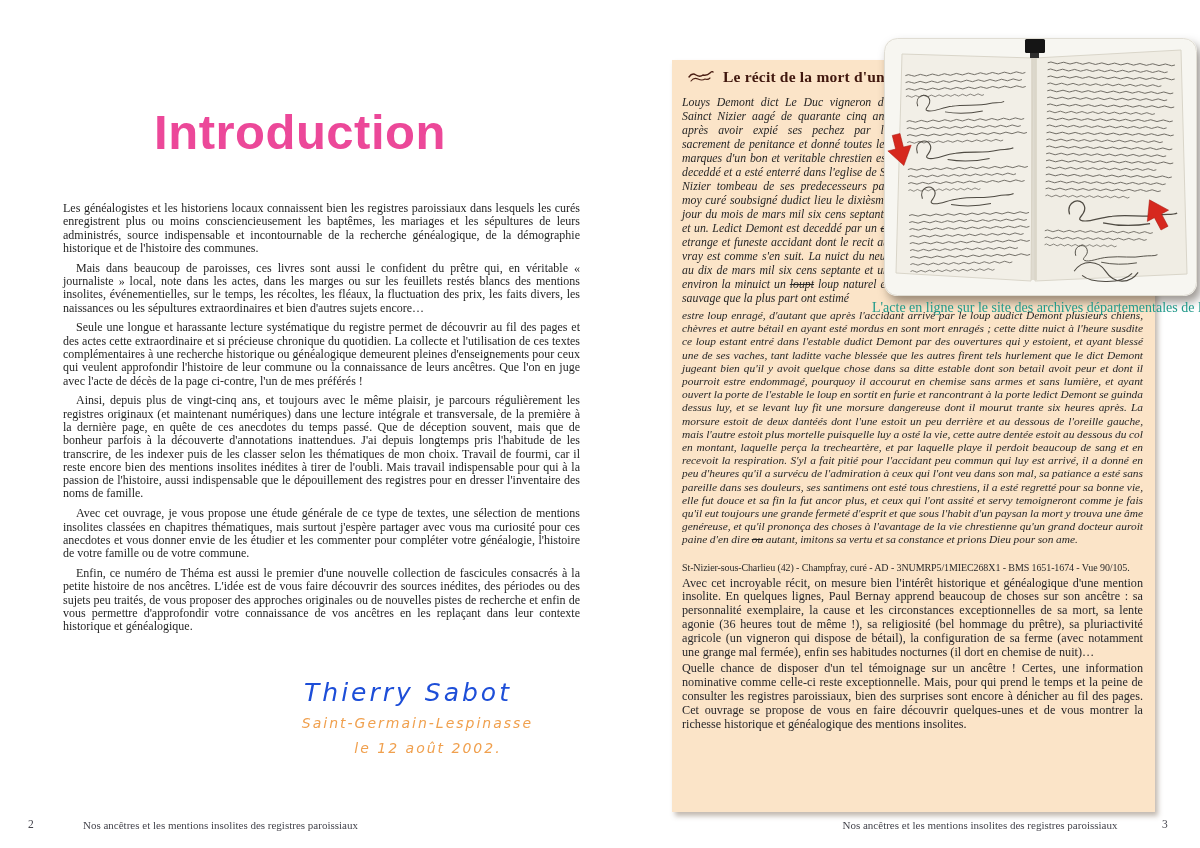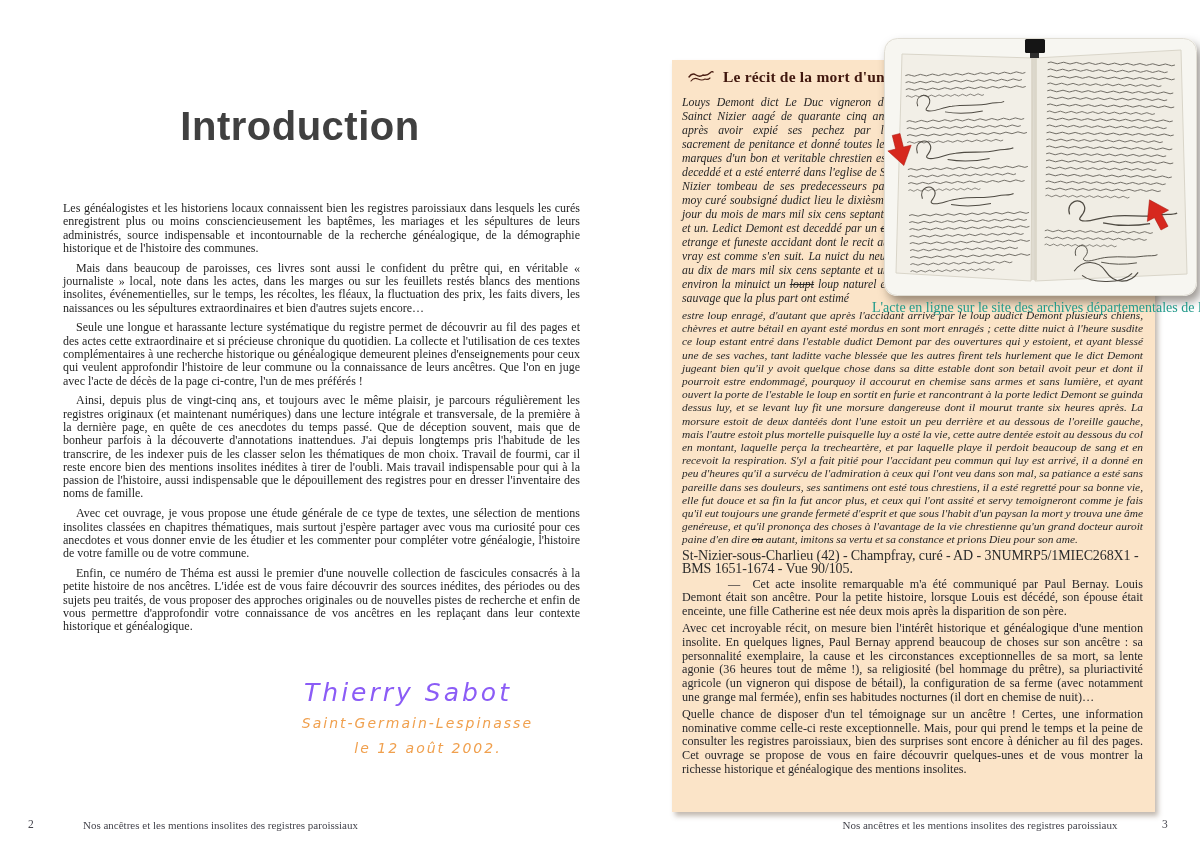--- a/index.html
+++ b/index.html
@@ -1,46 +1,46 @@
 <!DOCTYPE html>
 <html><head>
 <meta charset="utf-8">
 <style>
   html,body{margin:0;padding:0;background:#e8e8e8;}
   .spread{position:relative;width:1200px;height:848px;background:#ffffff;overflow:hidden;
           font-family:"Liberation Serif",serif;color:#1f1f1f;}
   
   .lp-title{position:absolute;top:104px;left:0;width:600px;text-align:center;
-            font-family:"Liberation Sans",sans-serif;font-weight:bold;font-size:40px;
-            color:#404040;letter-spacing:.5px;}
+            font-family:"Liberation Sans",sans-serif;font-weight:bold;font-size:49px;
+            color:#ec4899;letter-spacing:.5px;}
   .lp-body{position:absolute;top:202px;left:63px;width:517px;text-align:justify;
            font-size:12px;line-height:13.3px;}
   .lp-body p{margin:0 0 6.5px 0;text-indent:13px;}
   .lp-body p.first{text-indent:0;}
   .signature{position:absolute;top:678px;left:283px;width:250px;text-align:center;
              font-family:"DejaVu Sans",sans-serif;font-style:italic;color:#F0A04E;}
-  .sig-name{font-size:25px;letter-spacing:3px;color:#8b5cf6;}
+  .sig-name{font-size:25px;letter-spacing:3px;color:#1d4ed8;}
   .sig-place{font-size:14px;letter-spacing:2px;margin-top:8px;text-align:right;}
   .sig-date{font-size:14px;letter-spacing:2px;margin-top:9px;padding-left:40px;}
   
   .footer-left-num{position:absolute;top:818px;left:28px;font-size:11.5px;color:#44444c;}
   .footer-left-text{position:absolute;top:819px;left:83px;font-size:11px;color:#44444c;}
   .footer-right-text{position:absolute;top:819px;left:700px;width:560px;text-align:center;
                      font-size:11px;color:#44444c;}
   .footer-right-num{position:absolute;top:818px;left:1162px;font-size:11.5px;color:#44444c;}
   
   .panel{position:absolute;top:60px;left:672px;width:483px;min-height:752px;
          background:#FBE4C8;box-shadow:3px 4px 5px rgba(120,100,80,.45);
          padding:6px 12px 10px 10px;box-sizing:border-box;z-index:1;}
   .heading-row{display:flex;align-items:center;gap:9px;margin:2px 0 9px 6px;}
   .heading{font-weight:bold;font-size:15.5px;color:#40170E;letter-spacing:.2px;}
   .transcript{font-style:italic;color:#262626;text-align:justify;}
   .t-col{width:207px;font-size:11.8px;line-height:14px;margin:0;}
   .t-wide{font-size:11.4px;line-height:13.2px;margin:4px 0 0 0;word-spacing:-.3px;}
-  .source-line{font-size:14px;line-height:13px;margin:2px 0 0 0;color:#2b2b2b;letter-spacing:-.1px;}
+  .source-line{font-size:10px;line-height:13px;margin:14px 0 0 0;color:#2b2b2b;letter-spacing:-.1px;}
   .roman{font-size:12.2px;line-height:13.8px;text-align:justify;margin:3px 0 0 0;color:#26262a;}
   .comment{text-indent:46px;}
   .caption{position:absolute;top:240px;left:200px;width:300px;text-align:center;
            white-space:nowrap;font-size:14px;color:#1F998A;z-index:3;}
   
   .photo{position:absolute;top:-22px;left:212px;width:313px;height:258px;border-radius:13px;
          background:#f7f6f1;box-shadow:4px 6px 10px rgba(60,50,40,.5);z-index:2;overflow:hidden;}
   .photo svg{display:block;}
 </style>
 </head>
@@ -80,21 +80,20 @@
         </svg>
         <span class="heading">Le récit de la mort d'un ancêtre</span>
       </div>
 
       <p class="transcript t-col"><span>Louys Demont dict Le Duc vigneron de Sainct Nizier aagé de quarante cinq ans après avoir expié ses pechez par le sacrement de penitance et donné toutes les marques d'un bon et veritable chrestien est deceddé et a esté enterré dans l'eglise de St Nizier tombeau de ses predecesseurs par moy curé soubsigné dudict lieu le dixièsme jour du mois de mars mil six cens septante et un. Ledict Demont est deceddé par un </span><s>et</s><span> etrange et funeste accidant dont le recit au vray est comme s'en suit. La nuict du neuf au dix de mars mil six cens septante et un environ la minuict un </span><s>loupt</s><span> loup naturel et sauvage que la plus part ont estimé</span></p>
 
       <p class="transcript t-wide"><span>estre loup enragé, d'autant que après l'accidant arrivé par le loup audict Demont plusieurs chiens, chèvres et autre bétail en ayant esté mordus en sont mort enragés ; cette ditte nuict à l'heure susdite ce loup estant entré dans l'estable dudict Demont par des ouvertures qui y estoient, et ayant blessé une de ses vaches, tant laditte vache blessée que les autres firent tels hurlement que le dict Demont jugeant bien qu'il y avoit quelque chose dans sa ditte estable dont son betail avoit peur et dont il pourroit estre endommagé, pourquoy il accourut en chemise sans armes et sans lumière, et ayant ouvert la porte de l'estable le loup en sortit en furie et rancontrant à la porte ledict Demont se guinda dessus luy, et se levant luy fit une morsure dangereuse dont il mourut trante six heures après. La morsure estoit de deux dantéés dont l'une estoit un peu derrière et au dessous de l'oreille gauche, mais l'autre estoit plus mortelle puisquelle luy a osté la vie, cette autre dentée estoit au dessous du col en montant, laquelle perça la trecheartère, et par laquelle playe il perdoit beaucoup de sang et en recevoit la respiration. S'yl a fait pitié pour l'accidant peu commun qui luy est arrivé, il a donné en peu d'heures qu'il a survécu de l'admiration à ceux qui l'ont veu dans son mal, sa patiance a esté sans pareille dans ses douleurs, ses santimens ont esté tous chrestiens, il a esté regretté pour sa bonne vie, elle fut douce et sa fin la fut ancor plus, et ceux qui l'ont assité et servy temoigneront comme je fais qu'il eut toujours une grande fermeté d'esprit et que sous l'habit d'un paysan la mort y trouva une âme genéreuse, et qu'il prononça des choses à l'avantage de la vie chrestienne qu'un grand docteur auroit paine d'en dire </span><s>ou</s><span> autant, imitons sa vertu et sa constance et prions Dieu pour son ame.</span></p>
 
       <p class="source-line">St-Nizier-sous-Charlieu (42) - Champfray, curé - AD - 3NUMRP5/1MIEC268X1 - BMS 1651-1674 - Vue 90/105.</p>
 
-      <p class="roman comment">— Cet acte insolite remarquable m'a été communiqué par Paul Bernay. Louis Demont était son ancêtre. Pour la petite histoire, lorsque Louis est décédé, son épouse était enceinte, une fille Catherine est née deux mois après la disparition de son père.</p>
       <p class="roman">Avec cet incroyable récit, on mesure bien l'intérêt historique et généalogique d'une mention insolite. En quelques lignes, Paul Bernay apprend beaucoup de choses sur son ancêtre : sa personnalité exemplaire, la cause et les circonstances exceptionnelles de sa mort, sa lente agonie (36 heures tout de même !), sa religiosité (bel hommage du prêtre), sa pluriactivité agricole (un vigneron qui dispose de bétail), la configuration de sa ferme (avec notamment une grange mal fermée), enfin ses habitudes nocturnes (il dort en chemise de nuit)…</p>
       <p class="roman">Quelle chance de disposer d'un tel témoignage sur un ancêtre ! Certes, une information nominative comme celle-ci reste exceptionnelle. Mais, pour qui prend le temps et la peine de consulter les registres paroissiaux, bien des surprises sont encore à dénicher au fil des pages. Cet ouvrage se propose de vous en faire découvrir quelques-unes et de vous montrer la richesse historique et généalogique des mentions insolites.</p>
 
       <div class="photo">
         <svg width="313" height="258" viewBox="0 0 313 258">
           <defs>
             <path id="sq" d="M0 0q3 -1.7 6 0t6 0t6 0t6 0t6 0t6 0t6 0t6 0t6 0t6 0t6 0t6 0t6 0t6 0t6 0t6 0t6 0t6 0t6 0t6 0" fill="none" stroke="#45413a" stroke-width="0.8"></path>
             <path id="sig" d="M4 10 C0 -2 14 -6 17 2 C20 9 10 13 14 15 C20 18 30 12 42 11 C58 9 70 12 84 9 C90 8 97 9 100 7 M34 17 q20 4 42 0" fill="none" stroke="#3d3931" stroke-width="1.1"></path>
             <path id="arrow" d="M-4 -16 h8 v14 h8 l-12 18 l-12 -18 h8 z" fill="#D6281E" stroke="#a81a12" stroke-width="0.5"></path>
           </defs>

